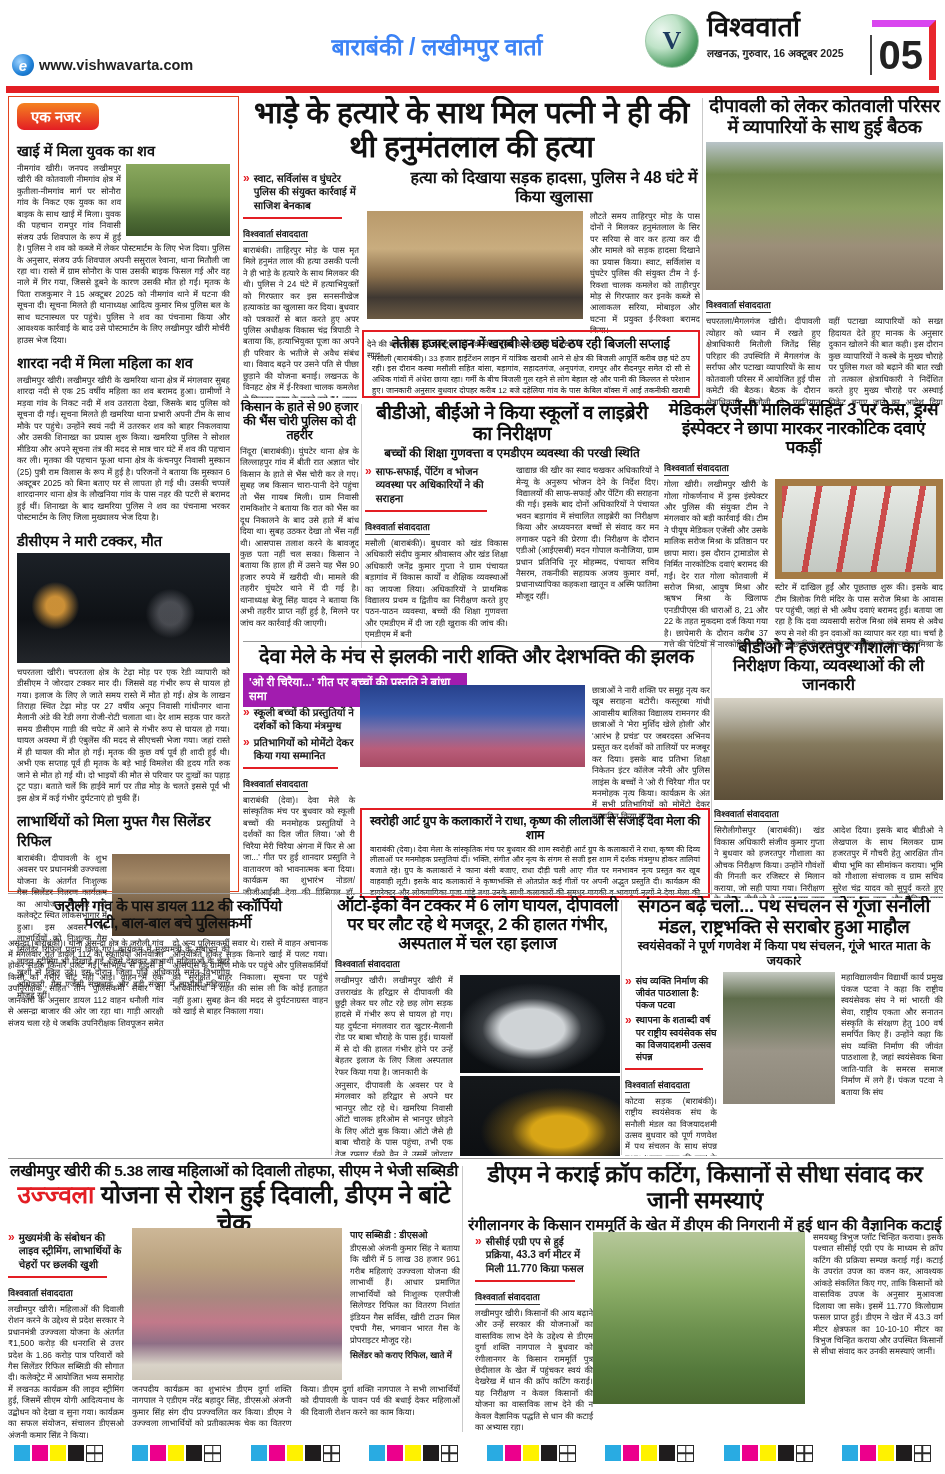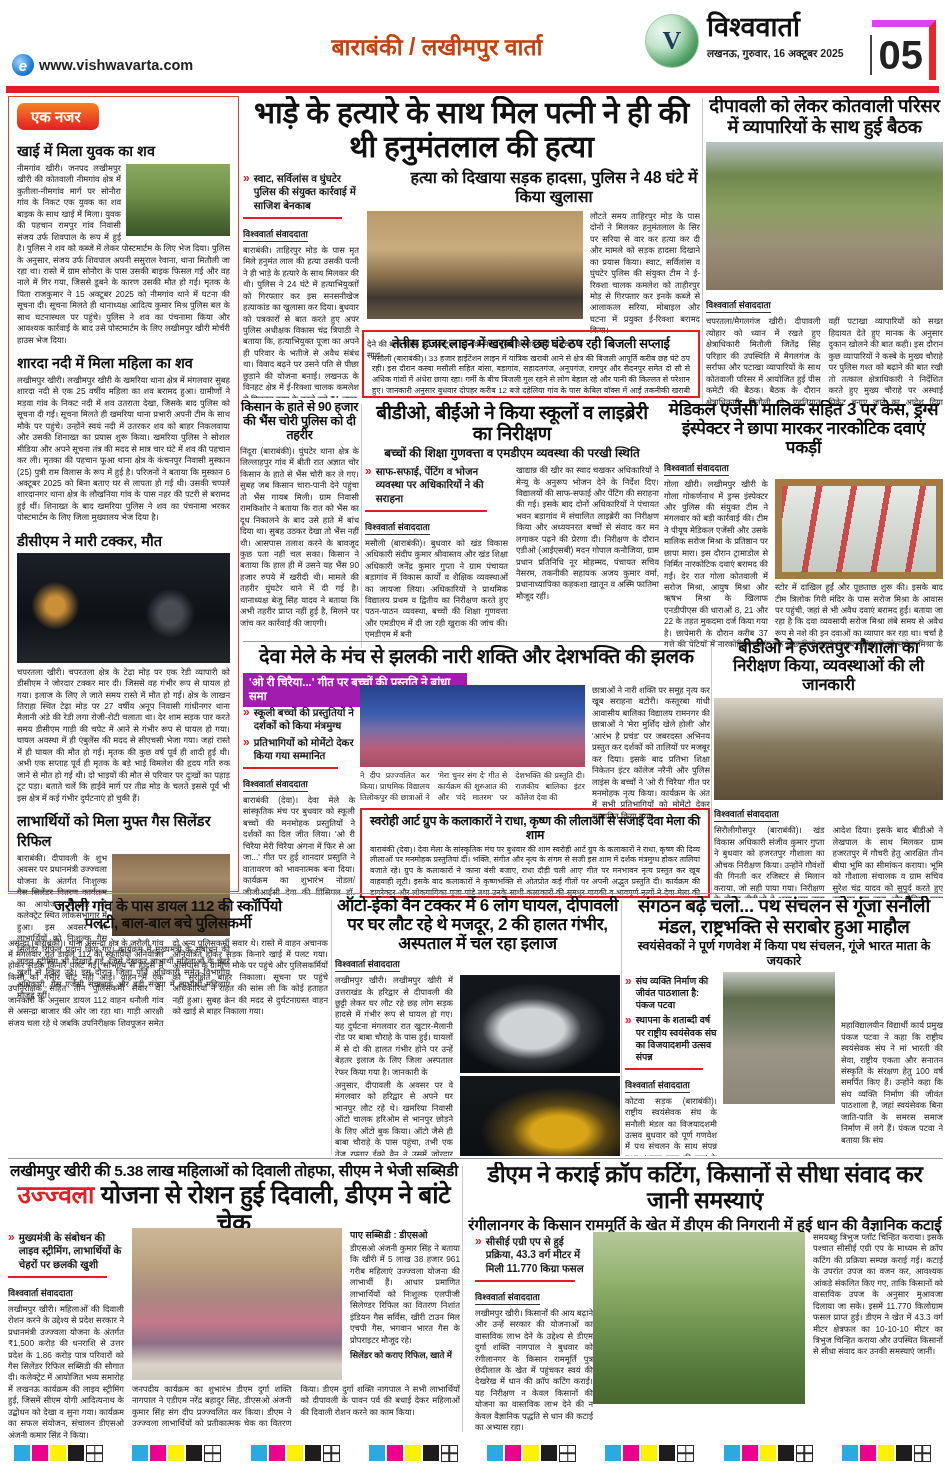--- a/index.html
+++ b/index.html
@@ -18,21 +18,21 @@
   .byline{font-weight:bold;font-size:8.8px;border-bottom:1px solid #333;display:inline-block;
           padding-bottom:1px;margin:2px 0 3px 0;}
   .photo{display:block;background:#999;}
   .redbox{border:2px solid #e31e24;box-sizing:border-box;padding:5px 8px;}
   .vr{background:#c9c9c9;width:1px;}
   .hr{background:#9a9a9a;height:1px;}
   
   .url-wrap{display:flex;align-items:center;gap:5px;font-weight:bold;font-size:14.5px;color:#222;}
   .eicon{width:22px;height:22px;border-radius:50%;background:radial-gradient(circle at 35% 35%,#9fd3ff,#1d7fd6 60%,#0d5ca8);
          color:#fff;font-weight:bold;font-size:15px;display:flex;align-items:center;justify-content:center;font-style:italic;}
-  .section-title{font-size:23px;font-weight:bold;color:#c2410c;margin-left:44px;}
+  .section-title{font-size:23px;font-weight:bold;color:#3b82f6;margin-left:44px;}
   .brand-wrap{display:flex;align-items:flex-start;gap:8px;}
   .globe{width:52px;height:52px;border-radius:50%;
          background:radial-gradient(circle at 30% 30%,#eaf6ee,#bfe3c8 35%,#4f9e64 70%,#2c6f45);
          display:flex;align-items:center;justify-content:center;border:1px solid #9ec7a8;}
   .globe span{font-size:26px;font-weight:bold;color:#1d3a5f;font-family:"Liberation Serif","DejaVu Serif",serif;}
   .brand-name{font-size:27px;font-weight:bold;color:#111;line-height:1;}
   .edition{font-size:10.5px;font-weight:bold;color:#222;margin-top:5px;}
   .pagebox{border-top:7px solid #d946ef;border-right:7px solid #e8262c;box-sizing:border-box;
            display:flex;align-items:center;justify-content:flex-end;padding:2px 6px 0 0;}
   .pageno{font-size:40px;font-weight:bold;color:#222;border-left:2px solid #444;padding-left:7px;line-height:1;}
@@ -222,25 +222,20 @@
         </div>
       <div class="kick">
           <span class="arrow"></span>
         <span>प्रतिभागियों को मोमेंटो देकर किया गया सम्मानित</span>
         </div>
       <hr class="rule">
       <span class="byline">विश्ववार्ता संवाददाता</span>
       <div class="bd">बाराबंकी (देवा)। देवा मेले के सांस्कृतिक मंच पर बुधवार को स्कूली बच्चों की मनमोहक प्रस्तुतियों ने दर्शकों का दिल जीत लिया। 'ओ री चिरैया मेरी चिरैया अंगना में फिर से आ जा...' गीत पर हुई शानदार प्रस्तुति ने वातावरण को भावनात्मक बना दिया। कार्यक्रम का शुभारंभ नोडल/जीजीआईसी देवा की प्रिंसिपल डॉ. सुविधा वत्स, खंड शिक्षा अधिकारी देवा सुनील कुमार गौड़ और खंड शिक्षा अधिकारी रामनगर रमेश चंद्र</div>
     </div>
     <span class="photo ph-stage abs" style="left:117px;top:40px;width:225px;height:82px;"></span>
-    <div class="abs bd cols3" style="left:117px;top:126px;width:225px;height:34px;font-size:7.8px;">
-      <span>ने दीप प्रज्ज्वलित कर किया।</span>
-      <span>प्राथमिक विद्यालय तिलोकपुर की छात्राओं ने 'मेरा चुनर संग दे' गीत से</span>
-      <span>कार्यक्रम की शुरुआत की और 'वंदे मातरम' पर देशभक्ति की प्रस्तुति दी। राजकीय बालिका इंटर कॉलेज देवा की</span>
-    </div>
     <div class="abs bd" style="left:349px;top:40px;width:118px;height:120px;">छात्राओं ने नारी शक्ति पर समूह नृत्य कर खूब सराहना बटोरी। कस्तूरबा गांधी आवासीय बालिका विद्यालय रामनगर की छात्राओं ने 'मेरा मुर्शिद खेले होली' और 'आरंभ है प्रचंड' पर जबरदस्त अभिनय प्रस्तुत कर दर्शकों को तालियों पर मजबूर कर दिया। इसके बाद प्रतिभा शिक्षा निकेतन इंटर कॉलेज नरैनी और पुलिस लाइंस के बच्चों ने 'ओ री चिरैया' गीत पर मनमोहक नृत्य किया। कार्यक्रम के अंत में सभी प्रतिभागियों को मोमेंटो देकर सम्मानित किया गया।</div>
     <div class="abs redbox" style="left:117px;top:163px;width:350px;height:90px;overflow:hidden;">
       <div class="head ctr" style="font-size:12.3px;">स्वरोही आर्ट ग्रुप के कलाकारों ने राधा, कृष्ण की लीलाओं से सजाई देवा मेला की शाम</div>
       <div class="bd" style="font-size:7.9px;margin-top:2px;">बाराबंकी (देवा)। देवा मेला के सांस्कृतिक मंच पर बुधवार की शाम स्वरोही आर्ट ग्रुप के कलाकारों ने राधा, कृष्ण की दिव्य लीलाओं पर मनमोहक प्रस्तुतियां दीं। भक्ति, संगीत और नृत्य के संगम से सजी इस शाम में दर्शक मंत्रमुग्ध होकर तालियां बजाते रहे। ग्रुप के कलाकारों ने 'काना बंसी बजाए, राधा दौड़ी चली आए' गीत पर मनभावन नृत्य प्रस्तुत कर खूब वाहवाही लूटी। इसके बाद कलाकारों ने कृष्णभक्ति से ओतप्रोत कई गीतों पर अपनी अद्भुत प्रस्तुति दी। कार्यक्रम की डायरेक्टर और लोकगायिका पूजा पांडे तथा उनके साथी कलाकारों की सुमधुर गायकी व भावपूर्ण नृत्यों ने देवा मेला की सांस्कृतिक शाम को भव्य बना दिया। दर्शक देर तक तालियां बजाकर कलाकारों का उत्साहवर्धन करते रहे।</div>
     </div>
   </div>
 
   <div class="vr abs" style="left:710.5px;top:645px;height:250px;"></div>
   <div class="abs" style="left:714px;top:638px;width:229px;height:260px;overflow:hidden;">
     <div class="head ctr" style="font-size:16.5px;">बीडीओ ने हजरतपुर गौशाला का निरीक्षण किया, व्यवस्थाओं की ली जानकारी</div>
@@ -287,21 +282,21 @@
           </div>
         <div class="kick" style="font-size:9.3px;">
             <span class="arrow"></span>
           <span>स्थापना के शताब्दी वर्ष पर राष्ट्रीय स्वयंसेवक संघ का विजयादशमी उत्सव संपन्न</span>
           </div>
         <hr class="rule">
         <span class="byline">विश्ववार्ता संवाददाता</span>
         <div class="bd">कोटवा सड़क (बाराबंकी)। राष्ट्रीय स्वयंसेवक संघ के सनौली मंडल का विजयादशमी उत्सव बुधवार को पूर्ण गणवेश में पथ संचलन के साथ संपन्न हुआ। 'भारत माता की जय' के जयघोष से पूरा क्षेत्र गूंज उठा। पथ संचलन श्रीनाथ बाबा</div>
       </div>
       <span class="photo ph-march" style="width:112px;height:132px;flex:none;"></span>
-      <div class="bd" style="flex:1;margin-top:48px;">महाविद्यालयीन विद्यार्थी कार्य प्रमुख पंकज पटवा ने कहा कि राष्ट्रीय स्वयंसेवक संघ ने मां भारती की सेवा, राष्ट्रीय एकता और सनातन संस्कृति के संरक्षण हेतु 100 वर्ष समर्पित किए हैं। उन्होंने कहा कि संघ व्यक्ति निर्माण की जीवंत पाठशाला है, जहां स्वयंसेवक बिना जाति-पाति के समरस समाज निर्माण में लगे हैं। पंकज पटवा ने बताया कि संघ</div>
+      <div class="bd" style="flex:1;">महाविद्यालयीन विद्यार्थी कार्य प्रमुख पंकज पटवा ने कहा कि राष्ट्रीय स्वयंसेवक संघ ने मां भारती की सेवा, राष्ट्रीय एकता और सनातन संस्कृति के संरक्षण हेतु 100 वर्ष समर्पित किए हैं। उन्होंने कहा कि संघ व्यक्ति निर्माण की जीवंत पाठशाला है, जहां स्वयंसेवक बिना जाति-पाति के समरस समाज निर्माण में लगे हैं। पंकज पटवा ने बताया कि संघ</div>
     </div>
 
   </div>
 
   <div class="hr abs" style="left:8px;top:1158px;width:935px;"></div>
 
   <div class="abs" style="left:8px;top:1162px;width:452px;height:276px;overflow:hidden;">
     <div class="head ctr" style="font-size:15.5px;">लखीमपुर खीरी की 5.38 लाख महिलाओं को दिवाली तोहफा, सीएम ने भेजी सब्सिडी</div>
     <div class="head ctr" style="font-size:24.5px;margin-top:2px;">
       <span style="color:#e31e24;">उज्ज्वला</span><span> योजना से रोशन हुई दिवाली, डीएम ने बांटे चेक</span>

